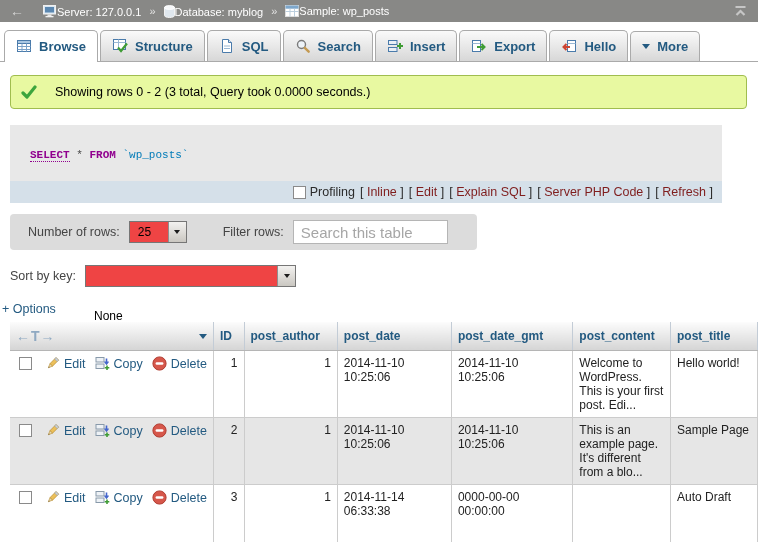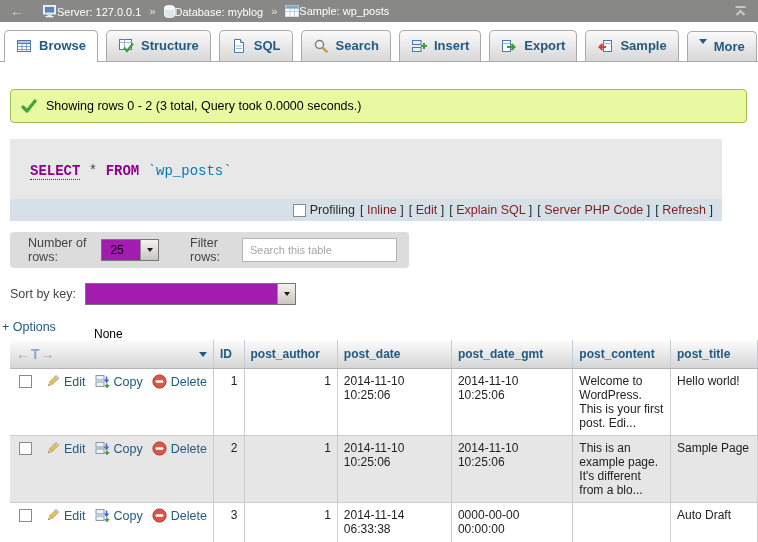--- a/index.html
+++ b/index.html
@@ -11,60 +11,60 @@
   .topbar{height:22px;background:#888886;color:#fff;display:flex;align-items:center;
     padding:0 10px;font-size:11px;gap:5px;}
   .topbar .back{color:#d6d6d6;font-size:14px;line-height:1;margin-right:14px;cursor:pointer;}
   .crumb{display:flex;align-items:flex-end;cursor:pointer;}
   .crumb-sep{color:#e3e3e3;margin:0 3px;}
   .topbar .spacer{flex:1;}
   .collapse-btn{cursor:pointer;display:flex;align-items:center;}
   
   .tabbar{height:39px;border-bottom:1px solid #aaa;display:flex;align-items:flex-end;
     padding-left:4px;background:#fff;}
-  .tab{display:flex;gap:7px;padding:7px 11px 7px;margin-right:8px;
+  .tab{display:flex;align-items:center;gap:7px;padding:7px 11px 7px;margin-right:2px;
     border:1px solid #aaa;border-bottom:none;border-radius:5px 5px 0 0;
     background:linear-gradient(#fafafa,#d7d7d7);color:#235a81;font-weight:bold;
     font-size:13px;cursor:pointer;white-space:nowrap;}
   .tab.active{background:#fff;margin-bottom:-1px;padding-bottom:8px;}
   
-  .message{margin:27px 11px 0 10px;background:#e8f9a1;border:1px solid #a0bd4f;
-    border-radius:4px;padding:9px 10px;display:flex;align-items:center;gap:9px;
+  .message{margin:13px 11px 0 10px;background:#e8f9a1;border:1px solid #a0bd4f;
+    border-radius:4px;padding:9px 10px;display:flex;align-items:center;gap:18px;
     color:#000;font-size:12.5px;}
   
   .querybox{margin:16px 0 0 10px;width:712px;}
   .query-sql{background:#e8e8e8;padding:24px 20px 20px;
-    font-family:"Liberation Mono","DejaVu Sans Mono",monospace;font-size:14px;color:#444;}
+    font-family:"Liberation Mono","DejaVu Sans Mono",monospace;font-size:11px;color:#444;}
   .sql-kw{color:#90008e;font-weight:bold;}
   .sql-kw.help{border-bottom:1px dotted #90008e;cursor:pointer;}
   .sql-ident{color:#007bb8;}
   .sql-op{color:#444;}
   .query-footer{background:#d5e0e9;padding:4px 9px;display:flex;justify-content:flex-end;
     align-items:center;font-size:12.5px;color:#2b2b2b;}
   .query-footer .grp{margin-left:5px;white-space:nowrap;}
   .lnk{color:#7f1d1d;cursor:pointer;}
   .brkt{color:#2b2b2b;}
   .chk{appearance:none;-webkit-appearance:none;width:13px;height:13px;border:1px solid #8a8a8a;
     background:#fff;margin:0 4px 0 0;vertical-align:-2px;cursor:pointer;}
   
   .fselect{display:inline-flex;align-items:stretch;height:22px;box-sizing:border-box;
-    border:1px solid #767676;background:#a21caf;cursor:pointer;}
+    border:1px solid #767676;background:#ef4444;cursor:pointer;}
   .fselect .val{padding:3px 8px 0;font-size:12px;color:#000;white-space:nowrap;}
   .fselect .btn{width:17px;background:linear-gradient(#f3f2f0,#cac7c1);
     border-left:1px solid #8f8f8f;display:flex;align-items:center;justify-content:center;}
   .tri{width:0;height:0;border-left:4px solid transparent;border-right:4px solid transparent;
     border-top:5px solid #235a81;}
   .tri.dark{border-top-width:4px;border-left-width:3.5px;border-right-width:3.5px;
     border-top-color:#1c1c1c;}
   .txt-input{width:155px;height:24px;box-sizing:border-box;border:1px solid #b5b5b5;
-    padding:2px 7px;font-size:11px;color:#4d7c0f;font-family:"Liberation Sans",sans-serif;}
+    padding:2px 7px;font-size:15px;color:#4d7c0f;font-family:"Liberation Sans",sans-serif;}
   .txt-input::placeholder{color:#a6a6a6;}
   
-  .controls{margin:11px 0 0 10px;width:399px;height:36px;background:#dcdcdc;border-radius:4px;
-    box-sizing:border-box;display:flex;align-items:center;padding:0 12px 0 18px;gap:9px;
+  .controls{margin:11px 0 0 10px;width:467px;height:36px;background:#dcdcdc;border-radius:4px;
+    box-sizing:border-box;display:flex;align-items:center;padding:0 0 0 18px;gap:9px;
     color:#444;font-size:12.5px;}
   .controls .gap{width:18px;}
   .sortrow{margin:13px 0 0 10px;display:flex;align-items:center;gap:9px;color:#444;
     font-size:12.5px;height:26px;}
   .options{margin:13px 0 0 2px;color:#235a81;font-size:12.5px;cursor:pointer;display:inline-block;}
   
   .grid{margin:6px 0 0 10px;border-collapse:collapse;table-layout:fixed;}
   .grid th{background:linear-gradient(#fcfcfc,#d5d5d5);color:#235a81;font-weight:bold;
     text-align:left;font-size:12px;padding:6px 6px;border-right:1px solid #c3ccd6;
     border-bottom:1px solid #b5b5b5;white-space:nowrap;overflow:hidden;}
@@ -174,21 +174,21 @@
     </svg>
     <span>Export</span>
   </div>
   <div class="tab">
     <svg class="icon" width="16" height="16" viewBox="0 0 16 16">
       <rect x="6.5" y="2.5" width="8" height="11" fill="#fff" stroke="#4a7bab"></rect>
       <path d="M6.5 5.5h8" stroke="#9ab8d4"></path>
       <path d="M9 9H2" stroke="#cc4433" stroke-width="2"></path>
       <path d="M5.5 6l-3 3 3 3" fill="none" stroke="#cc4433" stroke-width="2"></path>
     </svg>
-    <span>Sample</span>
+    <span>Hello</span>
   </div>
   <div class="tab">
     <span class="tri"></span>
     <span>More</span>
   </div>
 </div>
 
 
 <div class="message">
   <svg width="16" height="14" viewBox="0 0 16 14">

